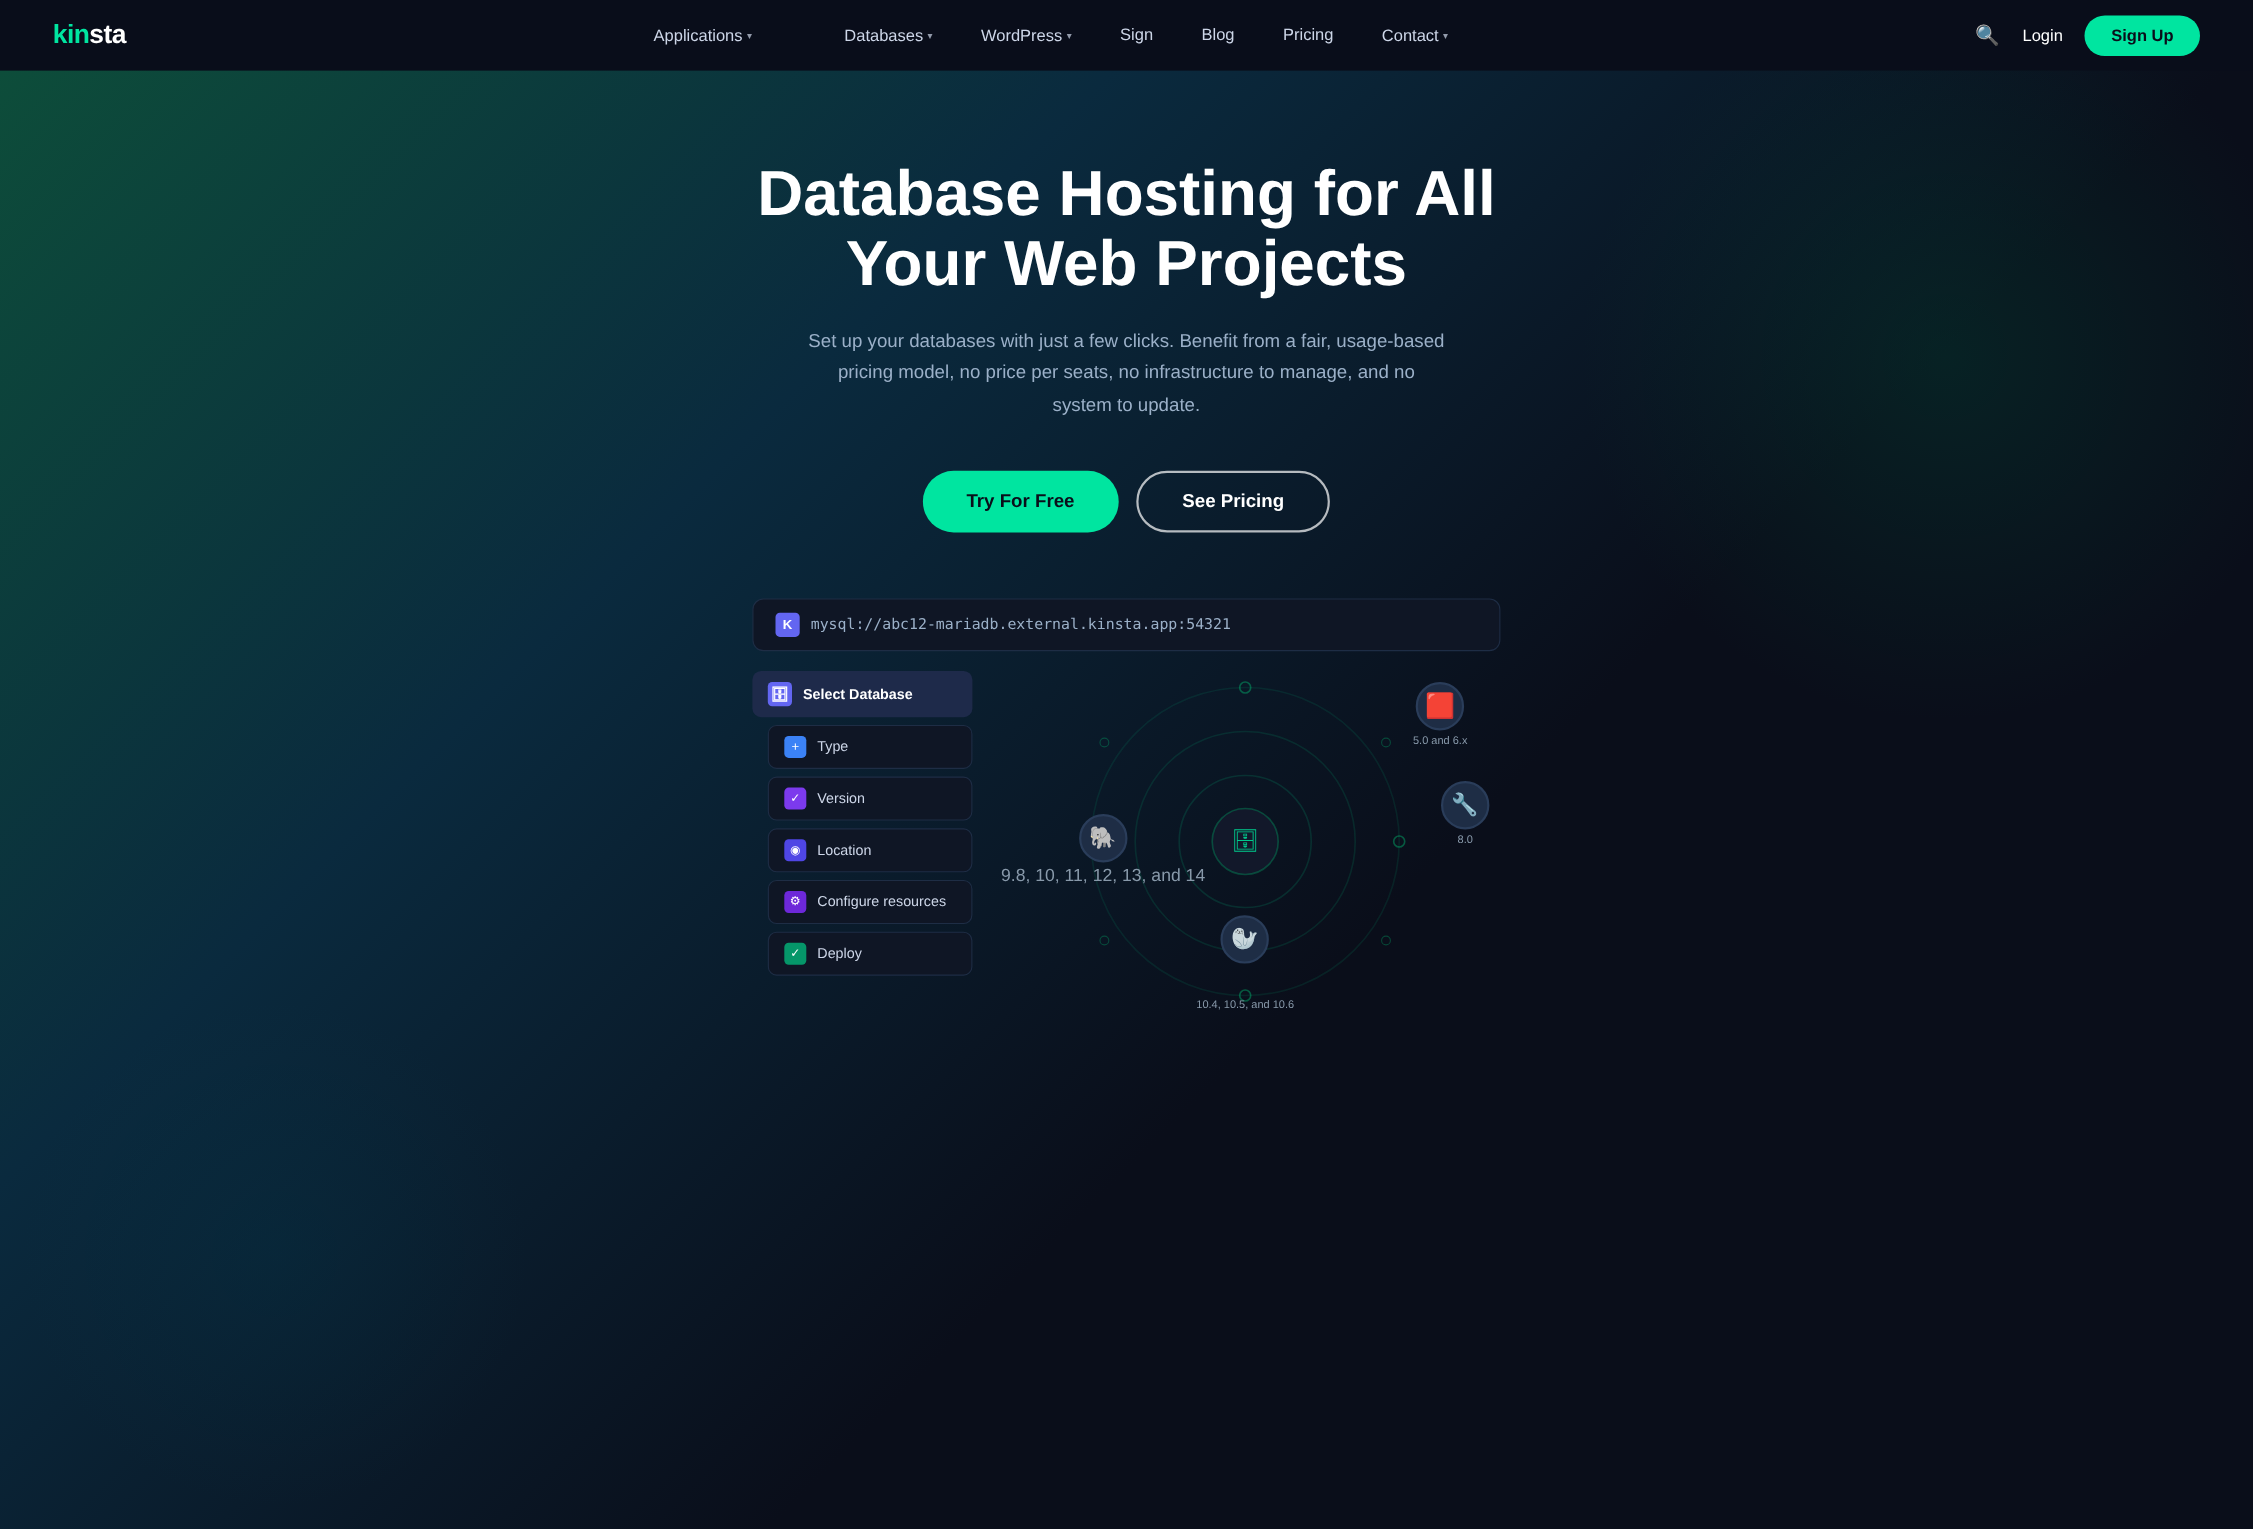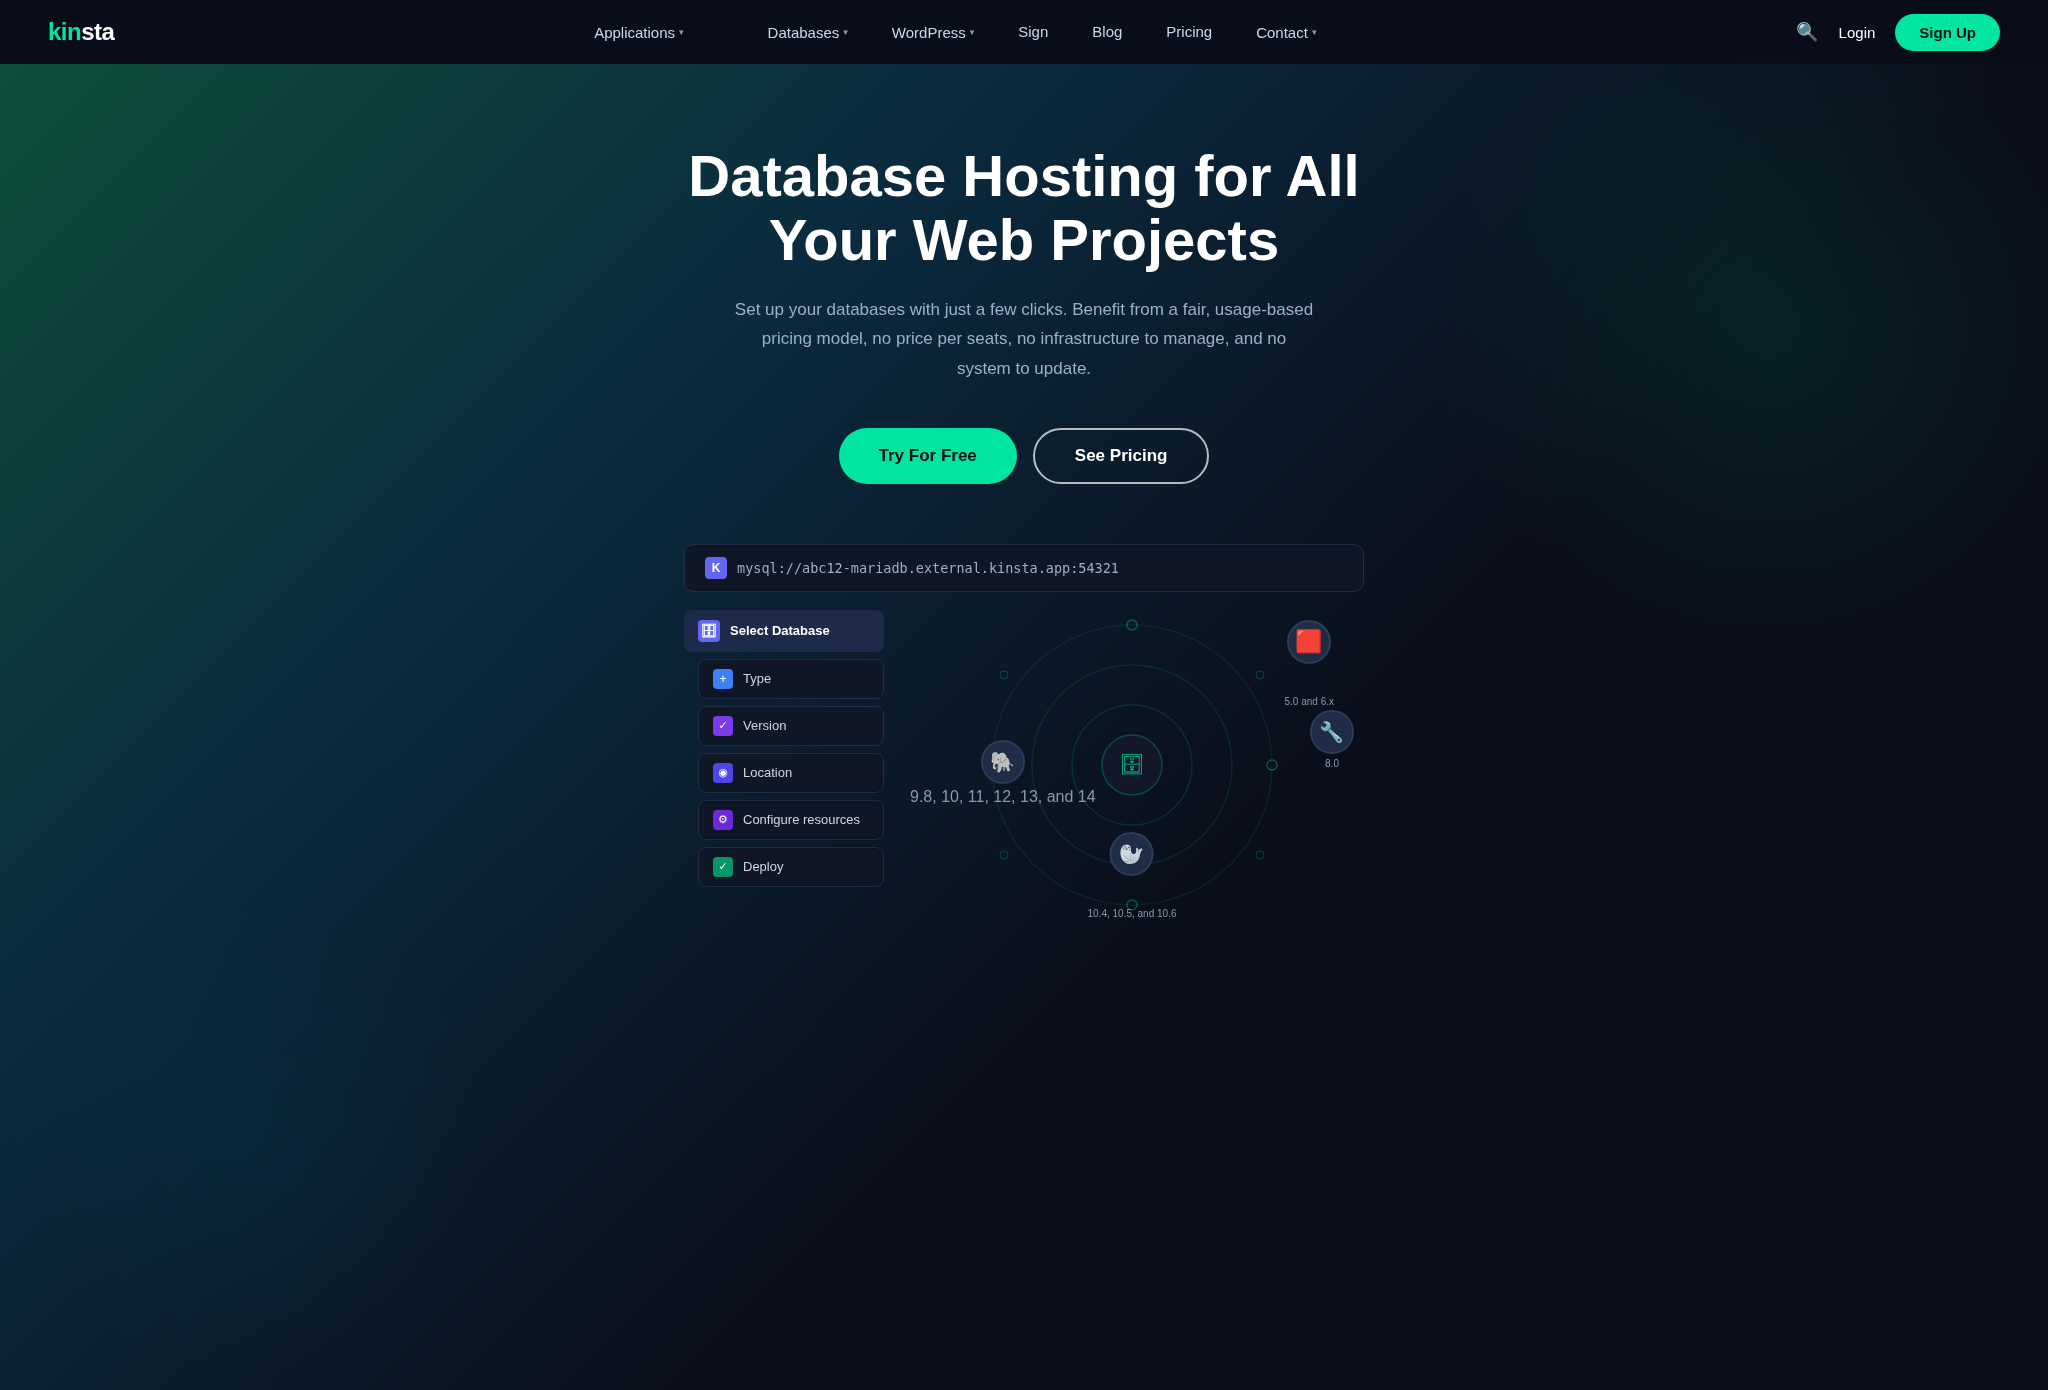--- a/index.html
+++ b/index.html
@@ -156,21 +156,21 @@
             <circle cx="318" cy="245" r="4" fill="none" stroke="rgba(0,200,120,0.3)" stroke-width="1"></circle>
 
             <circle cx="190" cy="155" r="30" fill="#12182a" stroke="rgba(0,200,120,0.3)" stroke-width="1.5"></circle>
 
             <text x="190" y="161" text-anchor="middle" font-size="20" fill="#00c88c">🗄</text>
           </svg>
 
           
           <div style="position:absolute;top:10px;right:30px;display:flex;flex-direction:column;align-items:center;gap:3px;">
             <div style="width:44px;height:44px;border-radius:50%;background:#1e2d45;border:2px solid #2a3d5a;display:flex;align-items:center;justify-content:center;font-size:22px;">🟥</div>
-            <div style="font-size:10px;color:#8899aa;text-align:center;line-height:1.3;margin-top:28px;">5.0 and 6.x</div>
+            <div style="font-size:10px;color:#8899aa;text-align:center;line-height:1.3;">5.0 and 6.x</div>
           </div>
 
           
           <div style="position:absolute;top:130px;left:10px;display:flex;flex-direction:column;align-items:center;gap:3px;">
             <div style="width:44px;height:44px;border-radius:50%;background:#1e2d45;border:2px solid #2a3d5a;display:flex;align-items:center;justify-content:center;font-size:20px;">🐘</div>
             <div style="font-size:16px;color:#8899aa;text-align:center;line-height:1.3;">9.8, 10, 11, 12, 13, and 14</div>
           </div>
 
           
           <div style="position:absolute;top:100px;right:10px;display:flex;flex-direction:column;align-items:center;gap:3px;">

